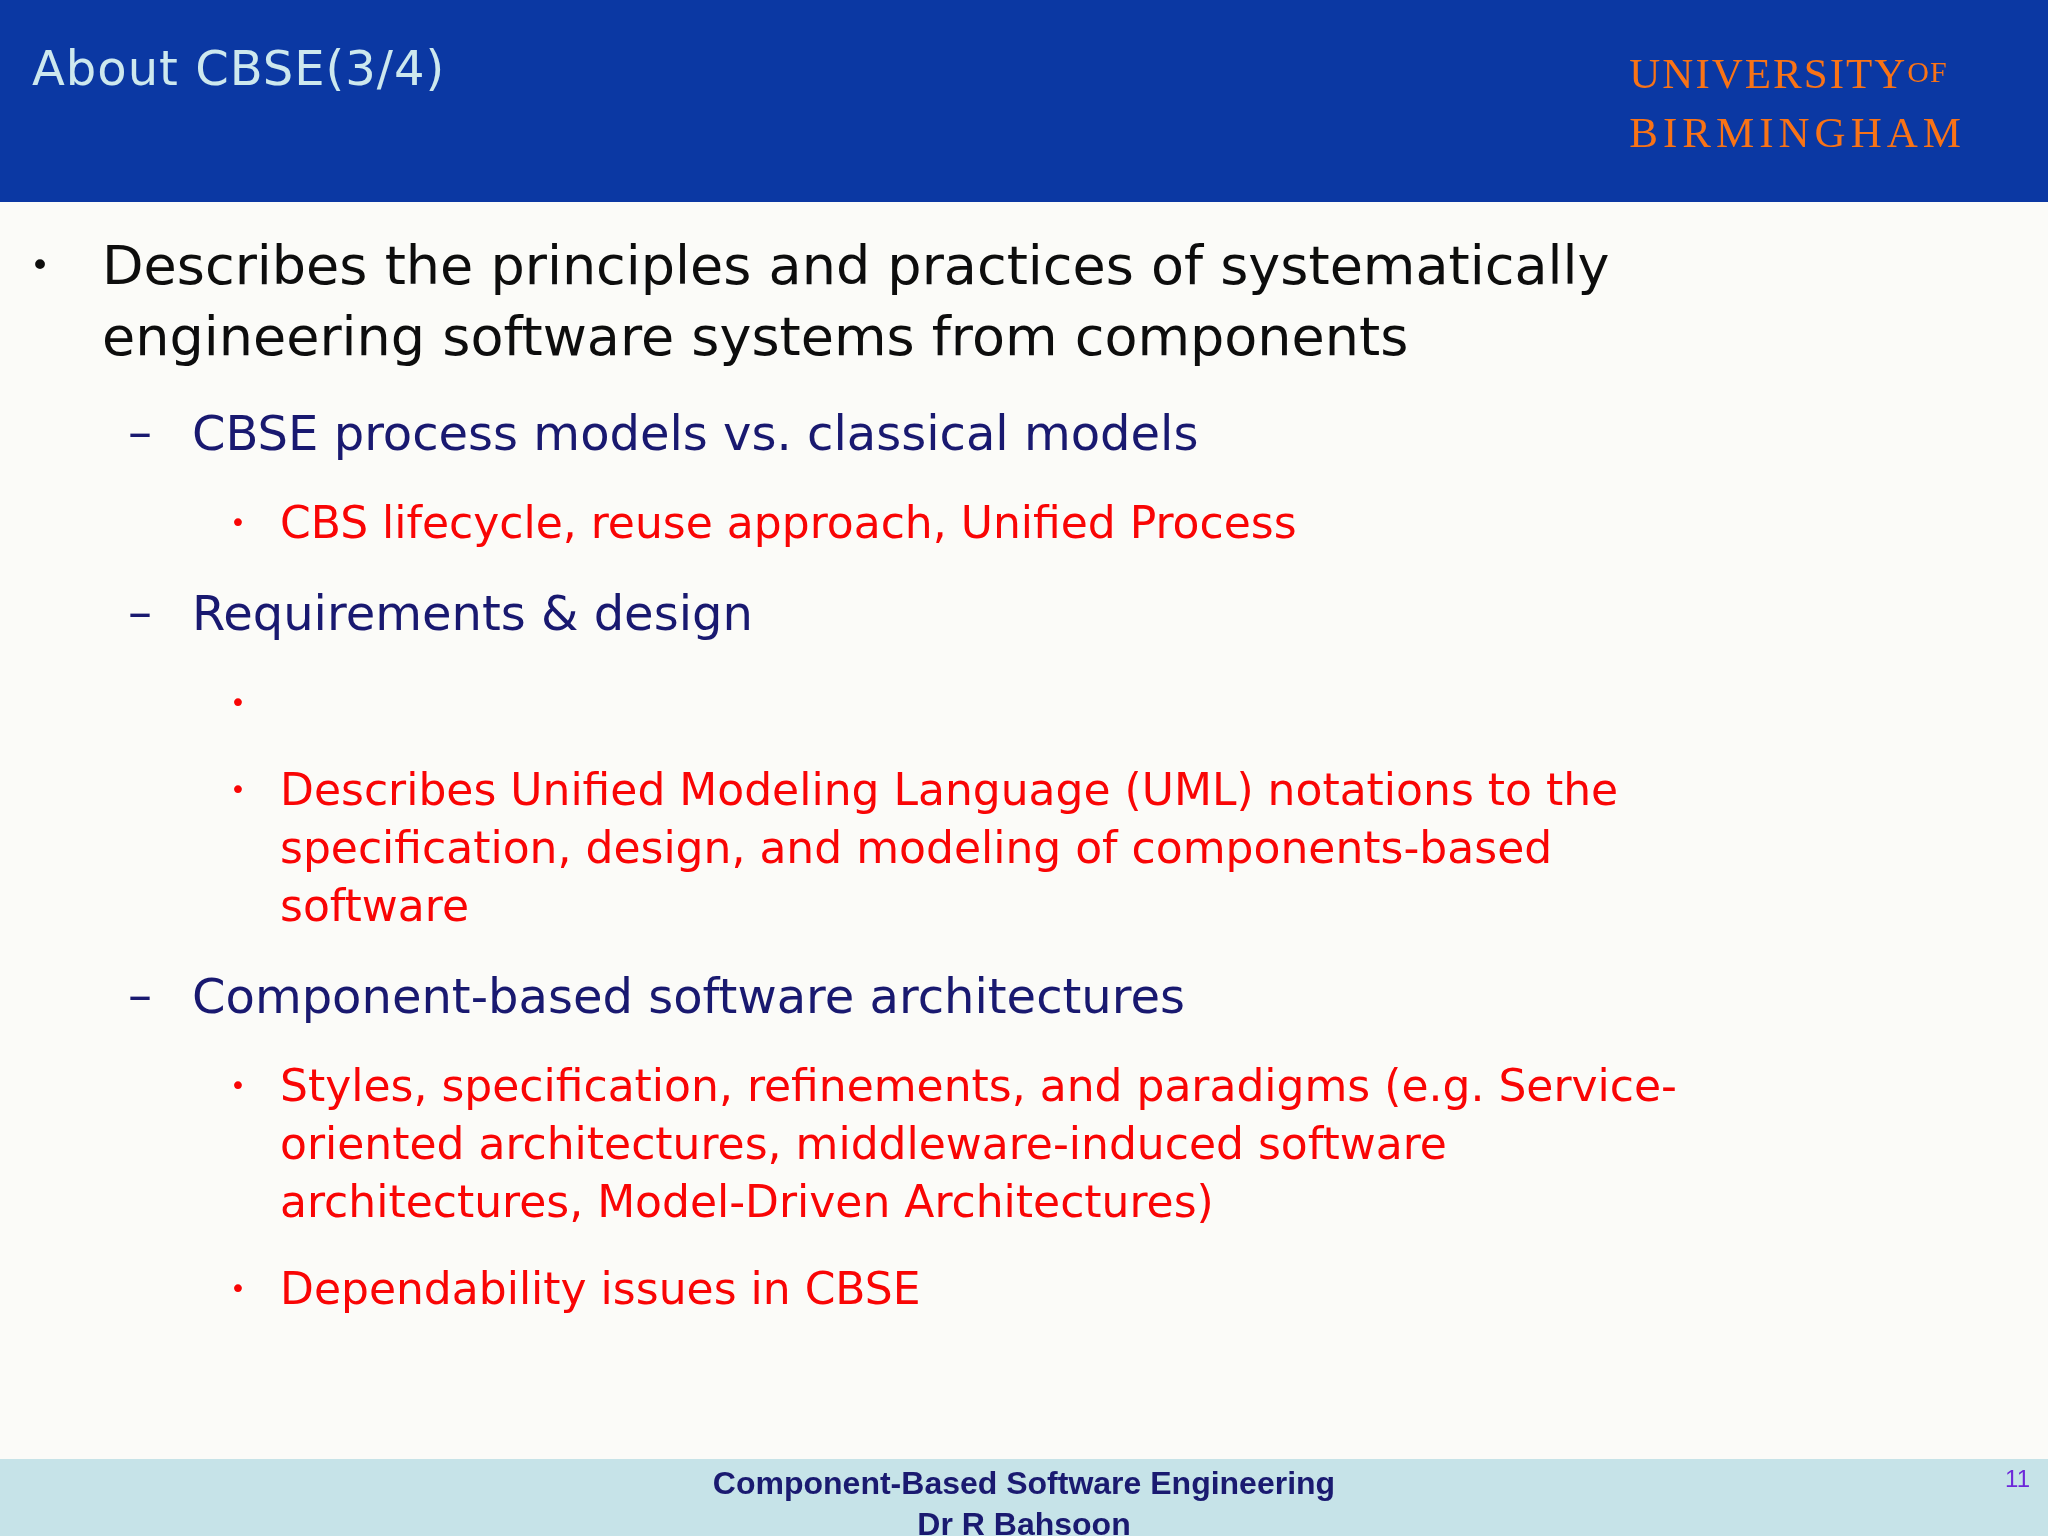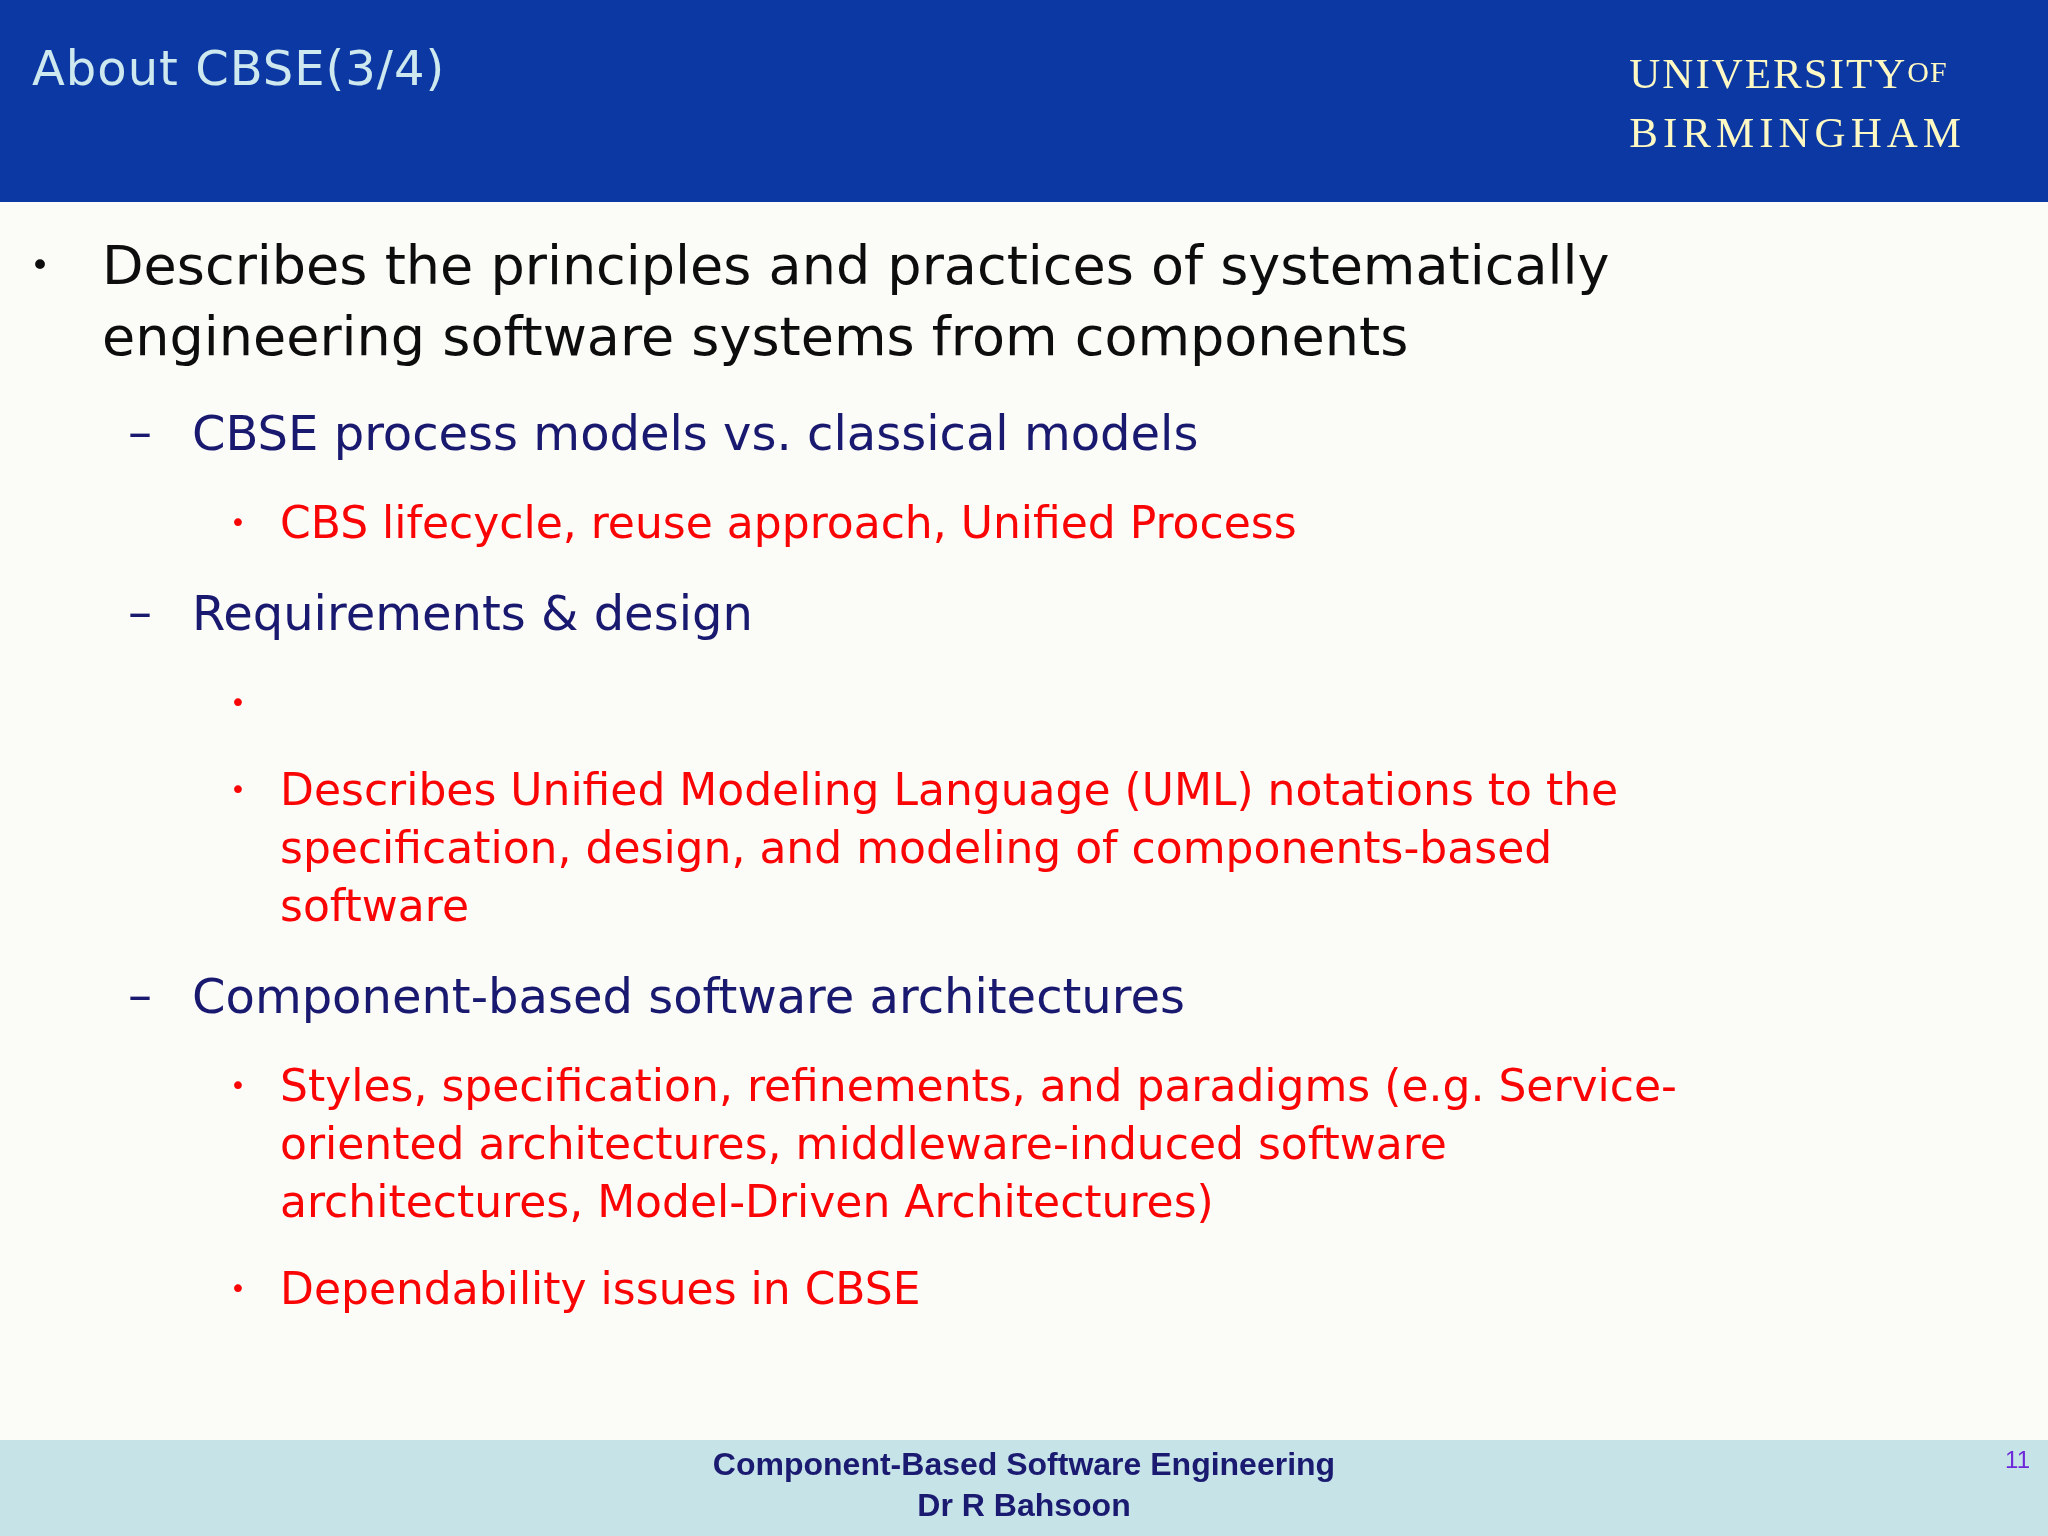--- a/index.html
+++ b/index.html
@@ -20,21 +20,21 @@
     background:#0b38a3;
   }
   .slide-title {
     position:absolute; left:32px; top:40px;
     font-size:48px;
     color:#cde8ee;
     letter-spacing:1px;
   }
   .logo {
     position:absolute; right:82px; top:52px;
-    color:#fef9c3;
+    color:#f97316;
     font-family:"Liberation Serif", serif;
     text-align:left;
     line-height:1.0;
   }
   .logo-line1 { font-size:43px; letter-spacing:2px; white-space:nowrap; }
   .logo-of { font-size:30px; letter-spacing:1px; vertical-align:6px; }
   .logo-line2 { font-size:43px; letter-spacing:5px; margin-top:16px; white-space:nowrap; }
 
   
   .content {
@@ -50,21 +50,21 @@
 
   .l2 { padding-left:128px; font-size:48px; line-height:64px; color:#191970; }
   .l2 .marker { flex:0 0 64px; font-size:48px; line-height:62px; color:#191970; }
 
   .l3 { padding-left:230px; font-size:44px; line-height:58px; color:#f90505; }
   .l3 .marker { flex:0 0 50px; font-size:27px; line-height:58px; color:#f90505; }
 
   
   .footer {
     position:absolute; left:0; right:0; bottom:0;
-    height:96px;
+    height:77px;
     background:#c6e3e8;
     font-family:"Liberation Sans", sans-serif;
   }
   .footer-text {
     position:absolute; left:0; right:0; top:4px;
     text-align:center;
     font-weight:bold;
     font-size:32px;
     line-height:41px;
     color:#1a1a70;

